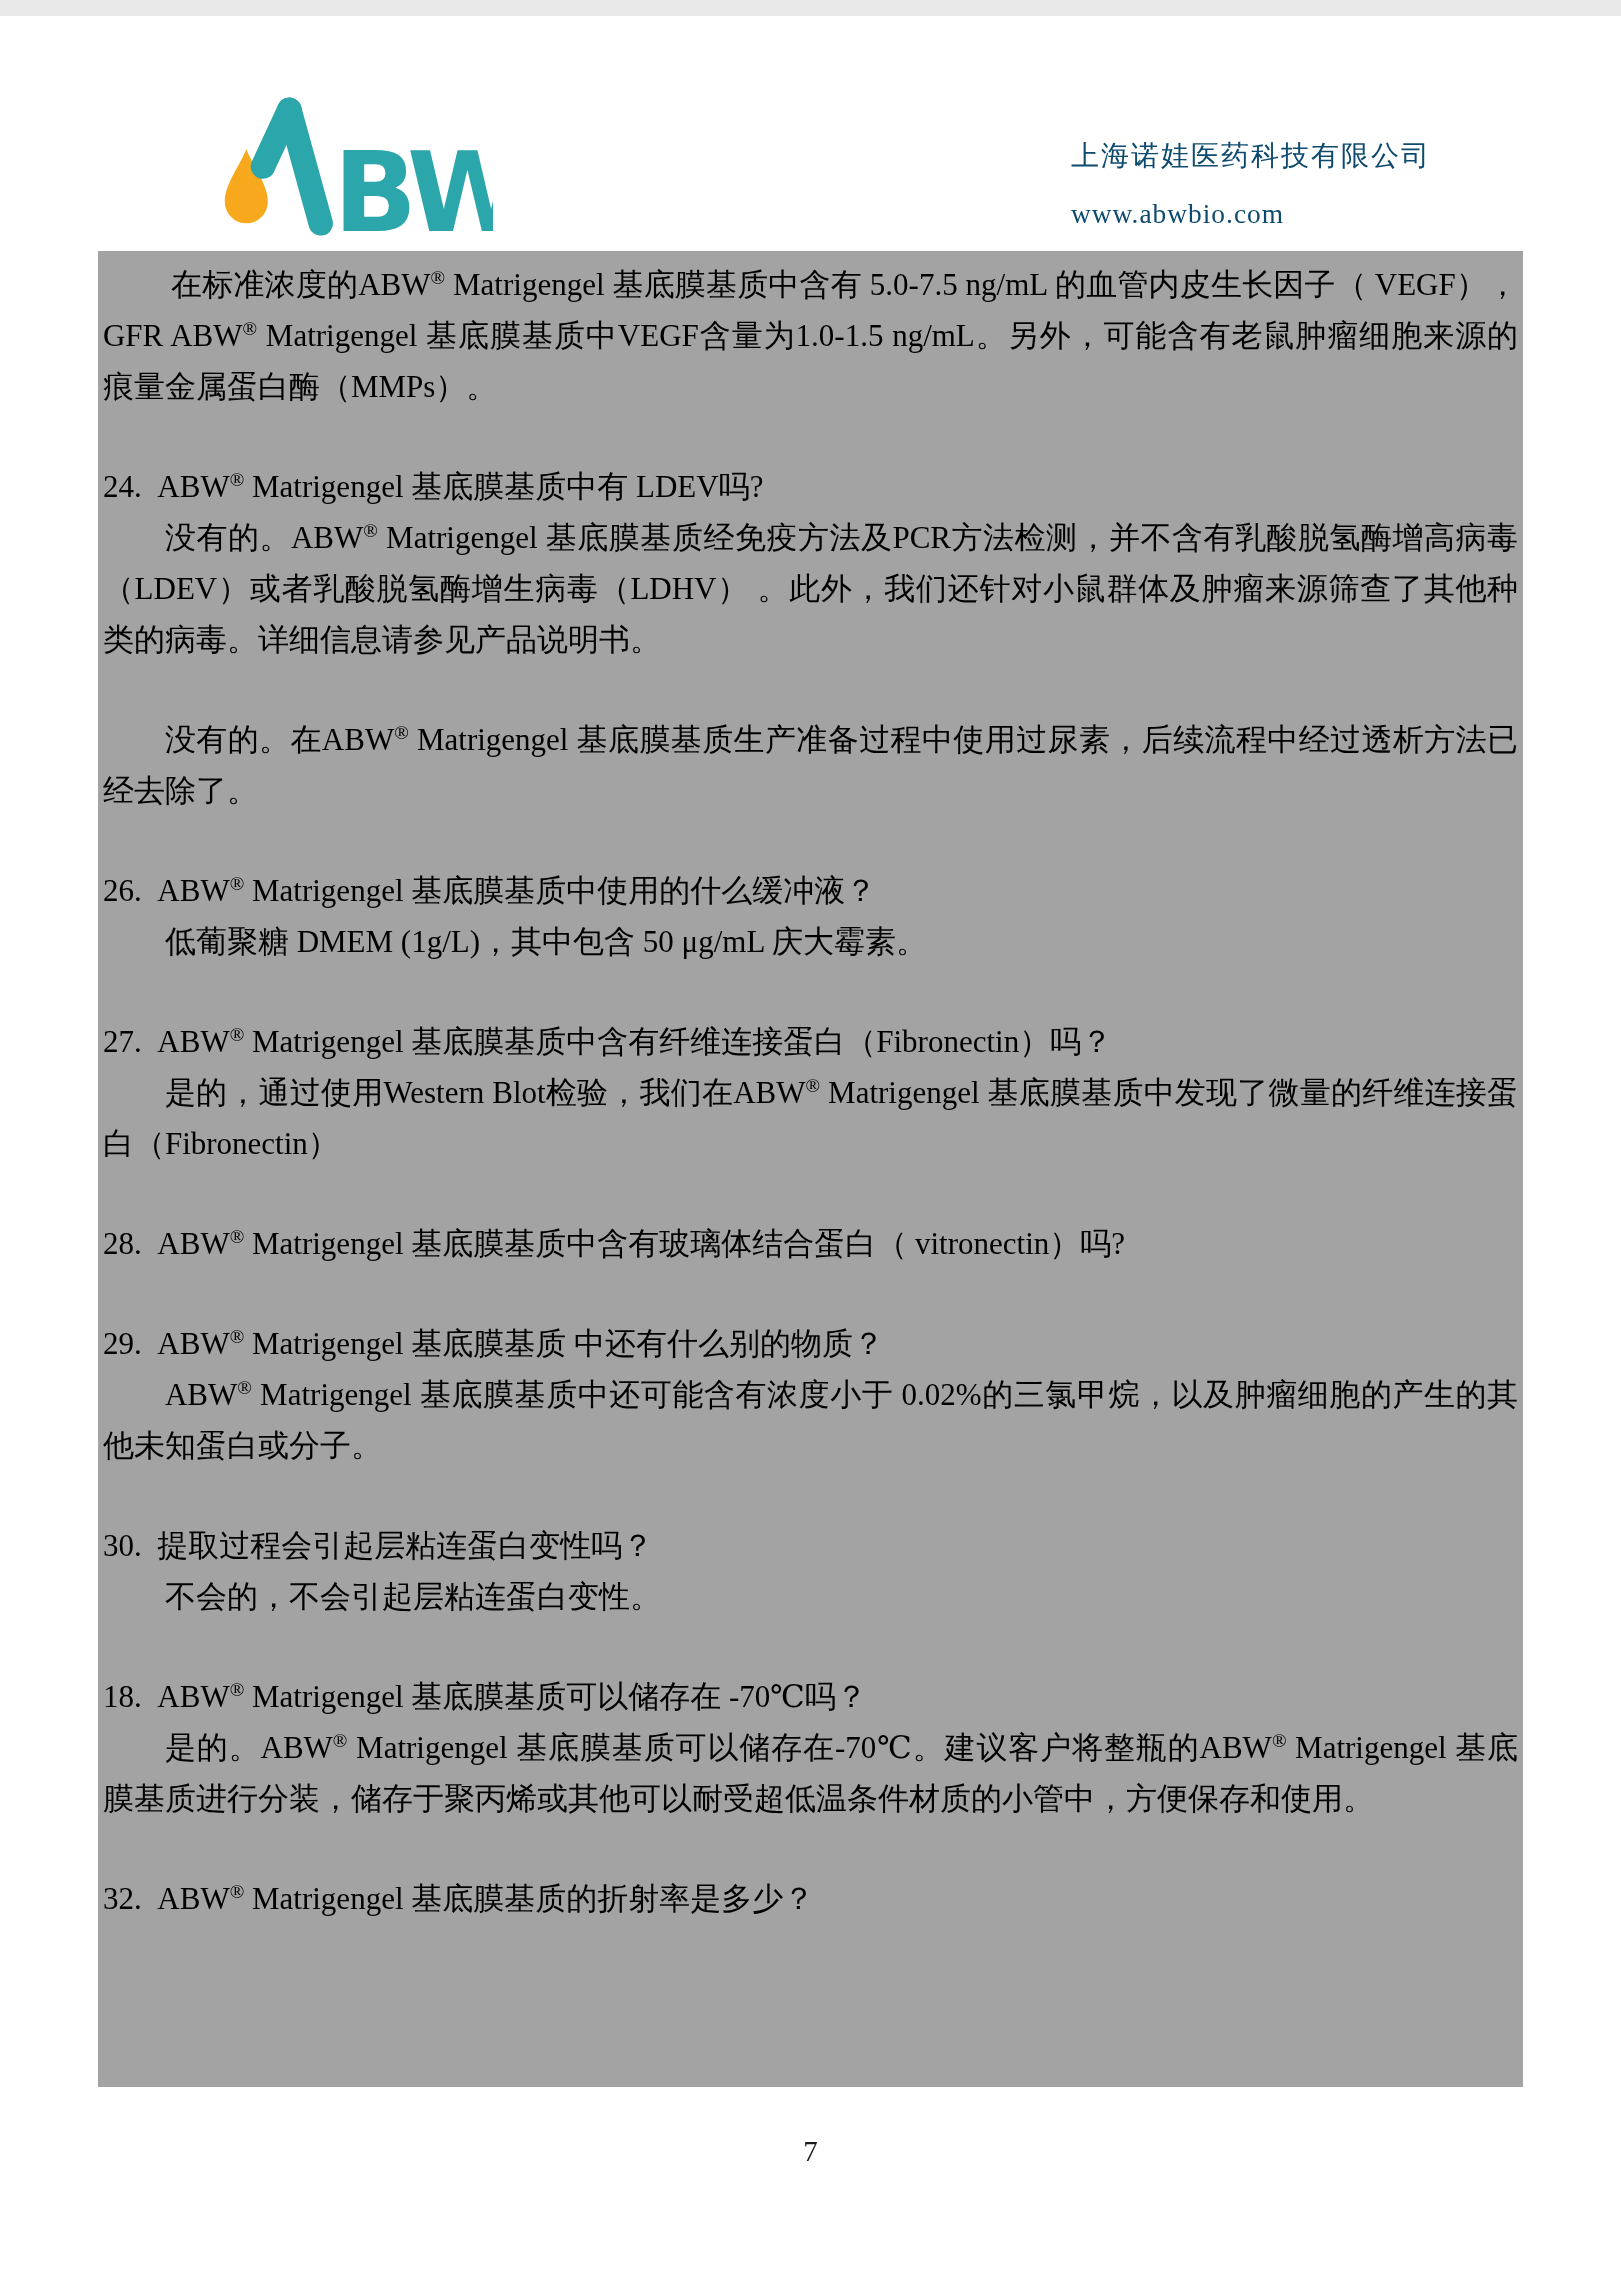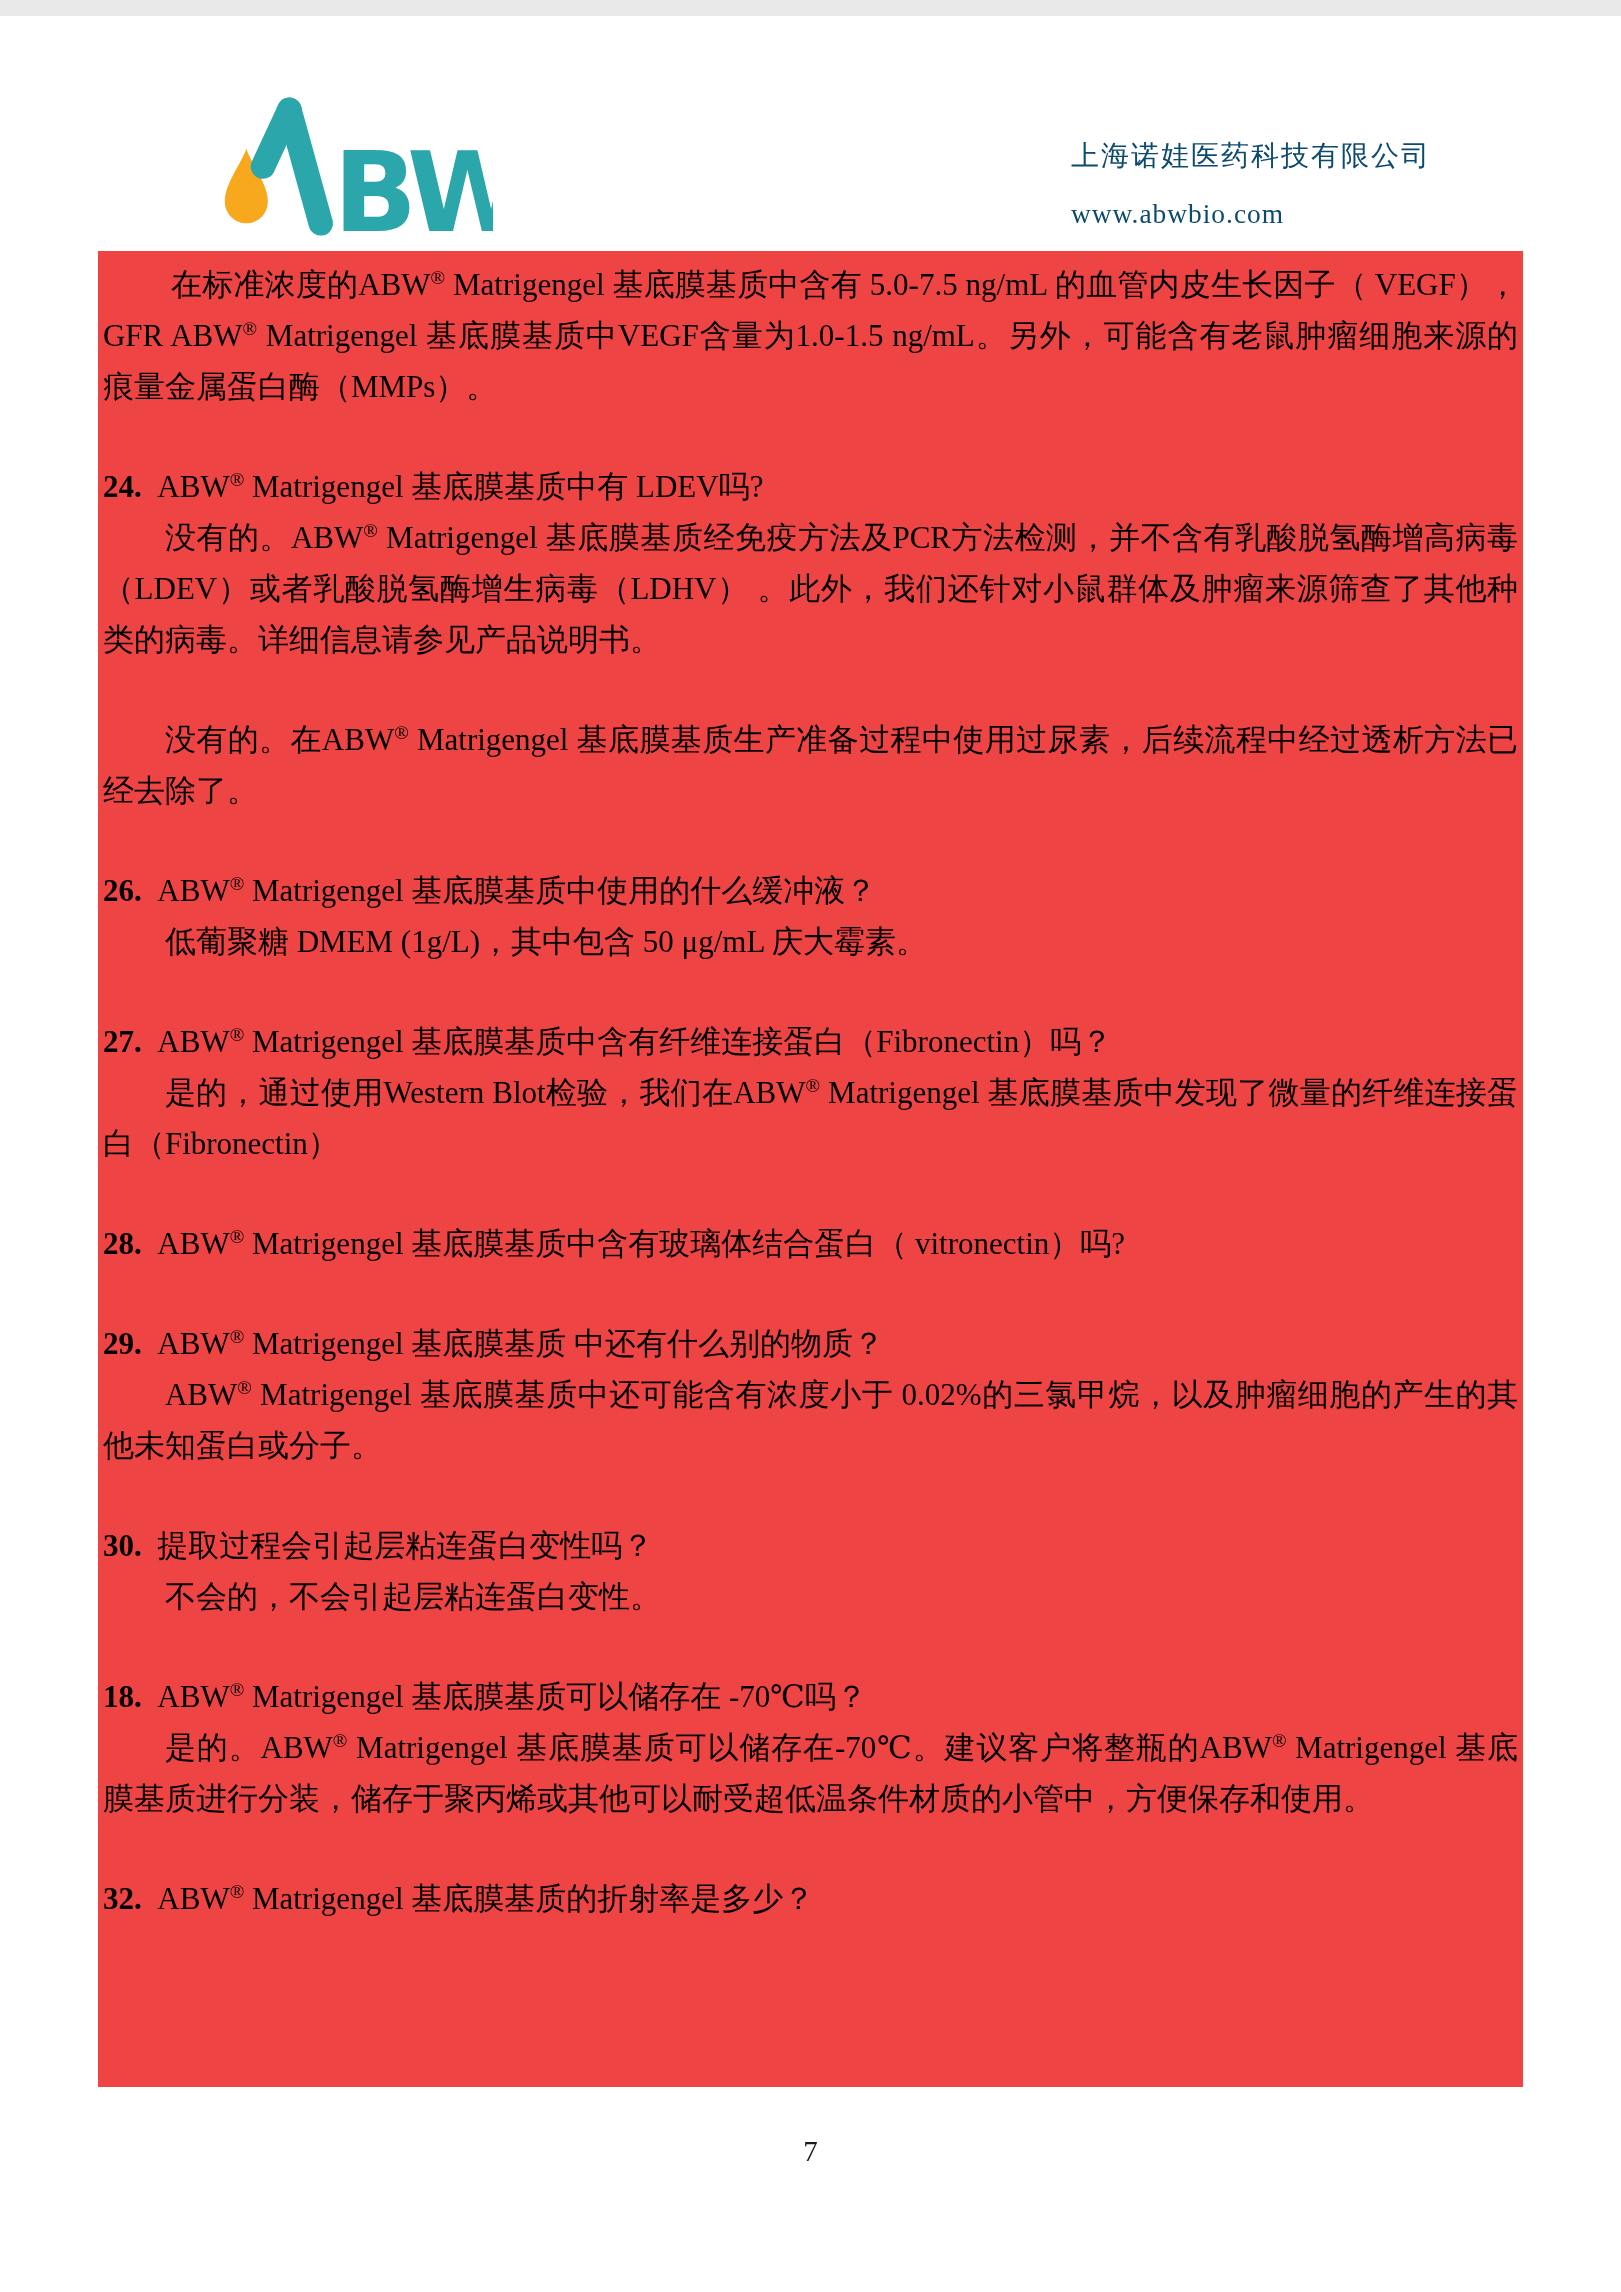--- a/index.html
+++ b/index.html
@@ -17,32 +17,32 @@
   .header-right{
     position:absolute;left:1071px;top:120px;
     font-size:28px;color:#0c4a6e;
   }
   .company-name{letter-spacing:2px;line-height:39px;}
   .website{margin-top:21.6px;font-size:27.4px;line-height:35px;letter-spacing:1px;}
   
   .content{
     position:absolute;left:98px;top:235px;
     width:1425px;height:1836px;
-    background:#ef4444;
+    background:#a3a3a3;
     box-sizing:border-box;
     padding:7.8px 4.9px 0 4.9px;
     font-size:31px;line-height:51px;
     text-align:justify;
     overflow:hidden;
   }
   .content p{margin:0;}
   .intro{text-indent:2.2em;}
   .faq-item{margin-top:49px;}
   .q{font-size:31px;font-weight:normal;margin:0;line-height:51px;}
-  .qnum{display:inline-block;margin-right:15.7px;font-weight:bold;}
+  .qnum{display:inline-block;margin-right:15.7px;}
   .answer{text-indent:2em;}
   sup.reg{font-size:0.62em;vertical-align:super;line-height:0;}
   
   .footer-page{
     position:absolute;left:0;top:2119px;width:100%;
     text-align:center;font-size:29px;color:#1a1a1a;
   }
 </style>
 </head>
 <body>

